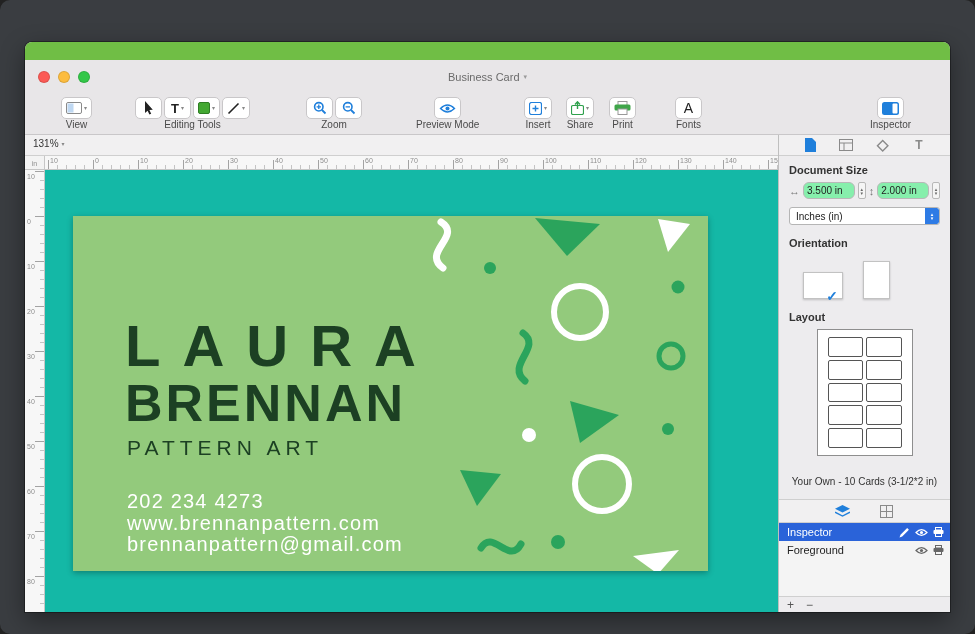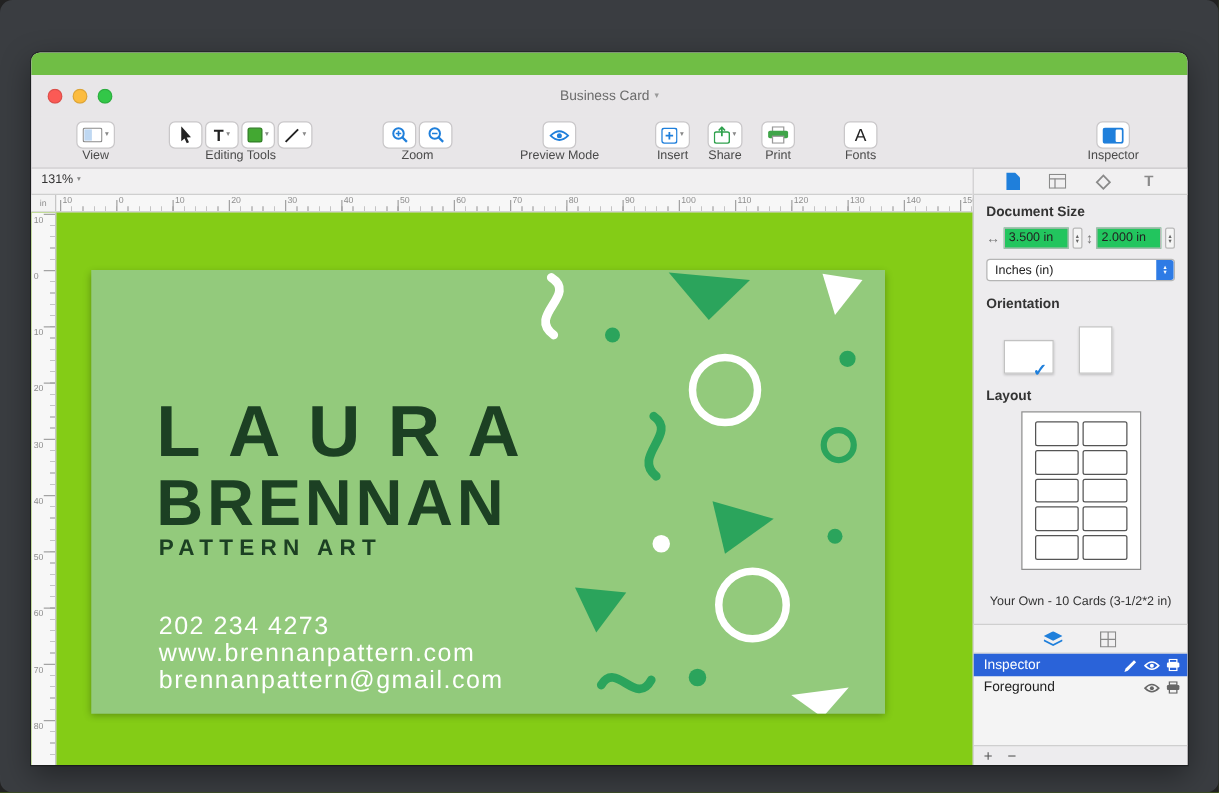--- a/index.html
+++ b/index.html
@@ -26,43 +26,43 @@
   
   .main{flex:1;display:flex;min-height:0}
   .leftcol{width:753px;display:flex;flex-direction:column;min-height:0}
   .controls{height:21px;background:#F1F0F1;border-bottom:1px solid #CFCFCF;position:relative;flex:none}
   .zoomsel{position:absolute;left:8px;top:3px;font-size:10px;color:#333;display:flex;align-items:center;gap:3px}
   .hruler{height:14px;background:#F7F7F7;border-bottom:1px solid #C6C6C6;position:relative;flex:none;overflow:hidden}
   .ruler-corner{position:absolute;left:0;top:0;width:20px;height:14px;border-right:1px solid #C6C6C6;font-size:7px;color:#8E8E8E;display:flex;align-items:center;justify-content:center;background:#F3F3F3}
   .hminor{position:absolute;left:23px;right:0;bottom:0;height:4px;background:repeating-linear-gradient(to right,#C4C4C4 0 1px,transparent 1px 9px)}
   .htick{position:absolute;bottom:0;width:1px;height:9px;background:#A3A3A3}
   .hnum{position:absolute;top:1px;font-size:7px;color:#8E8E8E}
-  .canvas{flex:1;background:#84cc16;position:relative;overflow:hidden}
+  .canvas{flex:1;background:#14b8a6;position:relative;overflow:hidden}
   .vruler{position:absolute;left:0;top:0;bottom:0;width:20px;background:#F7F7F7;border-right:1px solid #C6C6C6;overflow:hidden;z-index:3}
   .vminor{position:absolute;right:0;top:1px;bottom:0;width:4px;background:repeating-linear-gradient(to bottom,#C4C4C4 0 1px,transparent 1px 9px)}
   .vtick{position:absolute;right:0;height:1px;width:9px;background:#A3A3A3}
   .vnum{position:absolute;left:2px;font-size:7px;color:#8E8E8E}
   
   .card{position:absolute;left:48px;top:46px;width:635px;height:355px;background:#93CA7C;box-shadow:0 2px 6px rgba(0,0,0,.3);overflow:hidden}
   .decor{position:absolute;left:0;top:0}
   .card-name{position:absolute;left:52px;top:102px;color:#1C4023;font-weight:bold}
   .name1{font-size:58px;line-height:56px;letter-spacing:22px}
   .name2{font-size:52px;line-height:58px;letter-spacing:3px}
-  .card-tagline{position:absolute;left:54px;top:212px;font-size:18px;font-weight:bold;letter-spacing:5px;color:#1C4023}
+  .card-tagline{position:absolute;left:54px;top:220px;font-size:21px;font-weight:normal;letter-spacing:5px;color:#1C4023}
   .card-contact{position:absolute;left:54px;top:275px;font-size:20px;font-weight:normal;color:#fff;letter-spacing:1.2px;line-height:21.5px}
   
   .sidebar{width:172px;background:#EDECEE;border-left:1px solid #BFBFBF;display:flex;flex-direction:column;min-height:0}
   .side-tabs{height:21px;background:#F1F0F1;border-bottom:1px solid #CFCFCF;display:flex;align-items:center;justify-content:space-between;padding:0 22px;flex:none}
   .stab{width:18px;height:16px;display:flex;align-items:center;justify-content:center}
   .t-gray{font-size:12px;font-weight:bold;color:#8a8a8a;line-height:1}
   .side-body{padding:8px 10px 0 10px;flex:none}
   .sec-label{font-size:11px;font-weight:bold;color:#333}
   .size-row{display:flex;align-items:center;gap:3px;margin-top:6px}
   .dim-icon{font-size:11px;color:#777}
-  .field{width:52px;height:17px;border:1px solid #B8B8B8;border-radius:0;font-size:10px;color:#222;padding:0 3px;background:#22c55e;font-family:"Liberation Sans",sans-serif}
+  .field{width:52px;height:17px;border:1px solid #B8B8B8;border-radius:6px;font-size:10px;color:#222;padding:0 3px;background:#86efac;font-family:"Liberation Sans",sans-serif}
   .stepper{width:10px;height:17px;background:#F5F5F5;border:1px solid #B8B8B8;border-radius:2px;display:flex;flex-direction:column;align-items:center;justify-content:center;line-height:4px}
   .stepper span{font-size:5px;color:#666;line-height:4px}
   .unit-select{margin-top:8px;height:18px;background:#fff;border:1px solid #B5B5B5;border-radius:3px;display:flex;align-items:center;justify-content:space-between;padding-left:6px;overflow:hidden}
   .unit-select>span:first-child{font-size:10px;color:#222}
   .sel-cap{width:14px;height:100%;background:#2E7BE5;display:flex;flex-direction:column;align-items:center;justify-content:center;border-radius:0 2px 2px 0}
   .sel-cap span{font-size:5px;color:#fff;line-height:4px}
   .orient-row{display:flex;align-items:flex-end;gap:20px;margin-top:6px;padding-left:14px;height:44px}
   .orient-l{width:40px;height:27px;background:#fff;border:1px solid #C2C2C2;box-shadow:0 1px 2px rgba(0,0,0,.2);position:relative}
   .orient-check{position:absolute;bottom:-6px;right:4px;color:#1F7FDB;font-size:14px;font-weight:bold}
   .orient-p{width:27px;height:38px;background:#fff;border:1px solid #C2C2C2;box-shadow:0 1px 2px rgba(0,0,0,.2)}

